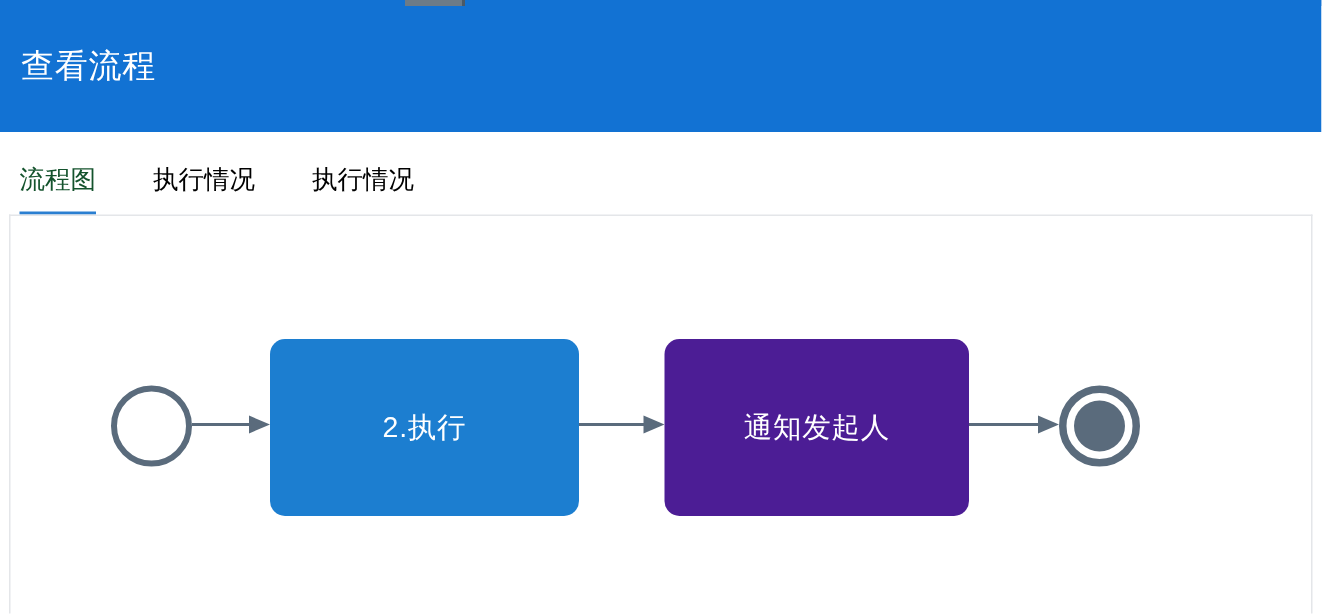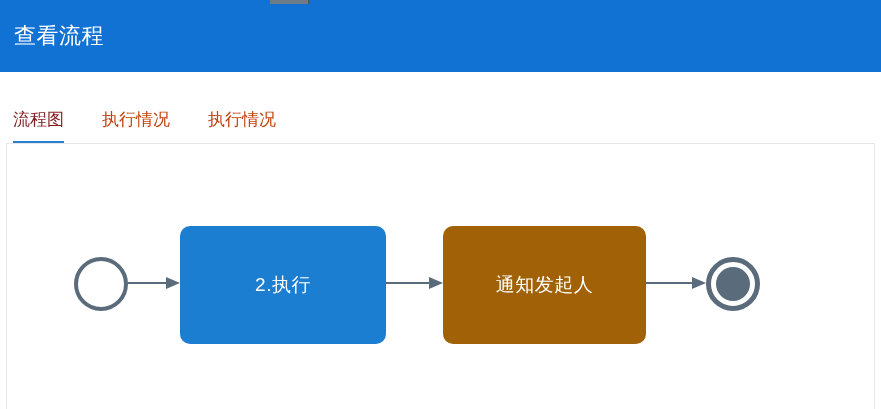--- a/index.html
+++ b/index.html
@@ -30,21 +30,21 @@
     background: #6c7b87;
   }
   #top-sliver .seg-a { left: 270px; width: 38px; }
   #top-sliver .seg-b { left: 308px; width: 2px; background: #4b5a66; }
 
   
   #app-header {
     position: absolute;
     left: 0; top: 0;
     width: 881px;
-    height: 72px;
+    height: 88px;
     background: #1272d3;
     box-sizing: border-box;
   }
   #app-header .title {
     position: absolute;
     left: 14px;
     top: 50%;
     transform: translateY(-50%);
     color: #ffffff;
     font-size: 22px;
@@ -65,29 +65,29 @@
     position: absolute;
     left: 13px;
     bottom: 0;
     display: flex;
     align-items: flex-end;
     height: 72px;
   }
   #tab-bar .tab {
     position: relative;
     font-size: 17px;
-    color: #c2410c;
+    color: #000000;
     padding: 0 0 16px 0;
     margin-right: 38px;
     white-space: nowrap;
     cursor: pointer;
     line-height: 1;
   }
   #tab-bar .tab:last-child { margin-right: 0; }
-  #tab-bar .tab.active { color: #7f1d1d; }
+  #tab-bar .tab.active { color: #14532d; }
   #tab-bar .tab.active::after {
     content: "";
     position: absolute;
     left: 0;
     right: 0;
     bottom: 0;
     height: 3px;
     background: #2a7fd1;
   }
 
@@ -181,21 +181,21 @@
 
     <div class="flow-node node-task" id="node-task-1" style="left: 173px; top: 82px; width: 206px; height: 118px; background: rgb(28, 126, 208); color: rgb(255, 255, 255);">
       <span>2.执行</span>
     </div>
 
     <svg class="flow-arrow" id="arrow-2" viewBox="0 0 57 16" preserveAspectRatio="none" style="left: 379px; top: 131px; width: 57px; height: 16px;">
       <line x1="0" y1="8" x2="45" y2="8" stroke="#5a6b7c" stroke-width="2"></line>
       <polygon points="43,2 57,8 43,14" fill="#5a6b7c"></polygon>
     </svg>
 
-    <div class="flow-node node-task" id="node-task-2" style="left: 436px; top: 82px; width: 203px; height: 118px; background: #a16207; color: rgb(255, 255, 255);">
+    <div class="flow-node node-task" id="node-task-2" style="left: 436px; top: 82px; width: 203px; height: 118px; background: #4c1d95; color: rgb(255, 255, 255);">
       <span>通知发起人</span>
     </div>
 
     <svg class="flow-arrow" id="arrow-3" viewBox="0 0 60 16" preserveAspectRatio="none" style="left: 639px; top: 131px; width: 60px; height: 16px;">
       <line x1="0" y1="8" x2="48" y2="8" stroke="#5a6b7c" stroke-width="2"></line>
       <polygon points="46,2 60,8 46,14" fill="#5a6b7c"></polygon>
     </svg>
 
     <div class="flow-node node-end-outer" id="node-end" style="left: 699px; top: 113px; width: 54px; height: 54px; border: 5px solid rgb(90, 107, 124);">
       <div class="node-end-inner" style="width: 34px; height: 34px; background: rgb(90, 107, 124);"></div>

